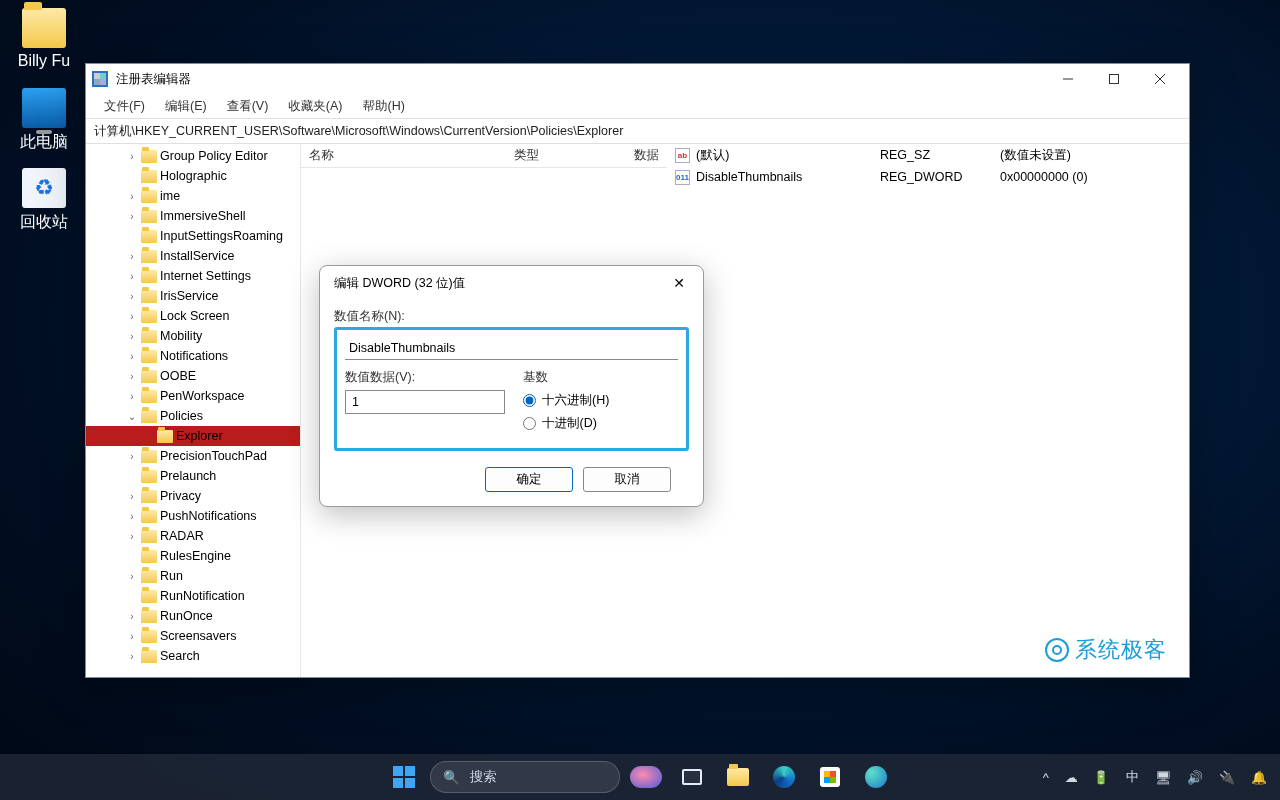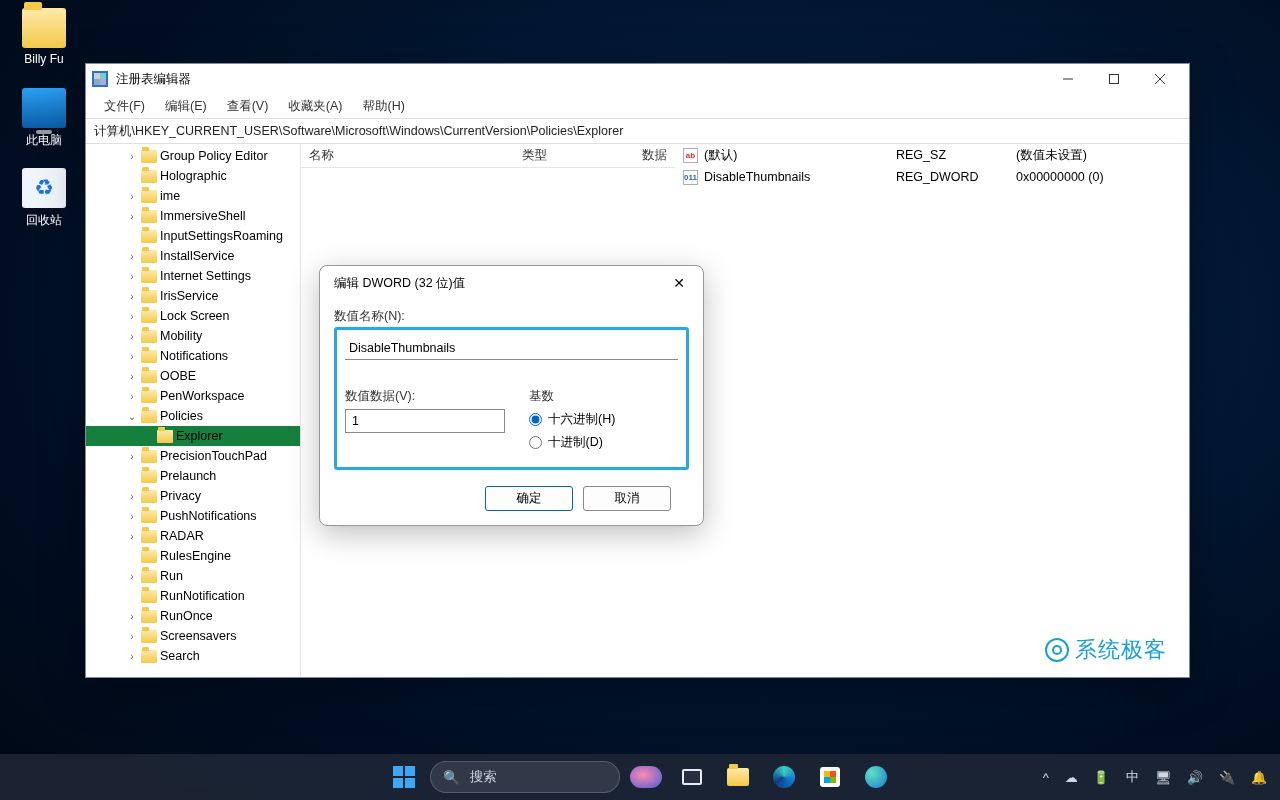--- a/index.html
+++ b/index.html
@@ -1,19 +1,19 @@
 <!DOCTYPE html>
 <html><head>
 <meta charset="utf-8">
 <style>
 * { margin: 0; padding: 0; box-sizing: border-box; font-family: "Segoe UI", "Microsoft YaHei", sans-serif; }
 body { width: 1280px; height: 800px; background: radial-gradient(ellipse at 60% 40%, #0a3a5a 0%, #021b3a 35%, #010e22 70%, #000814 100%); position: relative; overflow: hidden; }
 
 
-.desktop-icon { position: absolute; width: 72px; text-align: center; color: #fff; font-size: 12px; }
+.desktop-icon { position: absolute; width: 72px; text-align: center; color: #fff; font-size: 16px; }
 .desktop-icon .ic { width: 44px; height: 40px; margin: 0 auto 4px; }
 .folder-ic { background: linear-gradient(#ffe9a8,#f4c84a); border-radius: 3px; position: relative; }
 .folder-ic::before { content:""; position:absolute; top:-6px; left:2px; width:18px; height:8px; background:#f4c84a; border-radius:2px 2px 0 0; }
 .pc-ic { background: linear-gradient(#2b9ff0,#0a5da8); border-radius: 3px; position:relative; }
 .pc-ic::after{content:"";position:absolute;bottom:-6px;left:14px;width:16px;height:4px;background:#999;border-radius:2px;}
 .recycle-ic { background: #f0f5fb; border-radius: 3px; position:relative; display:flex;align-items:center;justify-content:center;}
 .recycle-ic::after{content:"♻";color:#1a73e8;font-size:22px;}
 
 
 .regwin { position:absolute; left:85px; top:63px; width:1105px; height:615px; background:#fff; border:1px solid #7a8ca0; border-radius:0; box-shadow:0 10px 40px rgba(0,0,0,.35); display:flex; flex-direction:column; overflow:hidden; }
@@ -25,44 +25,44 @@
 .winbtn svg { width:10px; height:10px; stroke:#333; stroke-width:1; fill:none; }
 .menubar { height:24px; display:flex; gap:0; padding:0 8px; font-size:12.5px; color:#333; align-items:center; }
 .menubar span { padding:2px 10px; }
 .addrbar { height:26px; border-top:1px solid #e0e0e0; border-bottom:1px solid #e0e0e0; padding:0 8px; font-size:12.5px; color:#222; display:flex; align-items:center; }
 .body { flex:1; display:flex; min-height:0; }
 .tree { width:215px; border-right:1px solid #e6e6e6; overflow-y:auto; font-size:12.5px; padding:2px 0 2px 0; }
 .tree-row { display:flex; align-items:center; height:20px; padding-left:8px; white-space:nowrap; gap:3px; }
 .tree-row .tw { width:12px; color:#666; font-size:10px; text-align:center; }
 .tree-row .fld { width:16px; height:13px; background:linear-gradient(#ffe9a8,#f4c84a); border-radius:1px; position:relative; flex-shrink:0;}
 .tree-row .fld::before{content:"";position:absolute;top:-3px;left:1px;width:7px;height:4px;background:#f4c84a;border-radius:1px 1px 0 0;}
-.tree-row.sel { background:#15803d; }
+.tree-row.sel { background:#b91c1c; }
 .tree-row.sel .lbl { }
 .list { flex:1; display:flex; flex-direction:row; font-size:12.5px; position:relative; }
 .list-head { height:24px; display:flex; border-bottom:1px solid #e6e6e6; align-items:center; color:#333; }
 .list-head > div { padding:0 8px; }
-.c-name{width:205px;} .c-type{width:120px;margin-left:8px;} .c-data{flex:1;}
+.c-name{width:205px;} .c-type{width:120px;} .c-data{flex:1;}
 .list-row { height:22px; display:flex; align-items:center; }
 .list-row > div { padding:0 8px; display:flex; align-items:center; gap:6px; }
 .val-ic { width:15px; height:15px; background:#fff; border:1px solid #aac; display:inline-flex;align-items:center;justify-content:center;font-size:8px;color:#c33;font-weight:bold;}
 .val-ic.dw{color:#26d;}
 
 
 .watermark { position:absolute; right:22px; bottom:12px; font-size:22px; font-weight:400; color:#1a9ed8; display:flex; align-items:center; gap:6px; letter-spacing:1px;}
 .watermark .w-ic{width:24px;height:24px;border:2.5px solid #1a9ed8;border-radius:50%;position:relative;}
 .watermark .w-ic::after{content:"";position:absolute;inset:5px;border:2px solid #1a9ed8;border-radius:50%;}
 
 
 .dialog { position:absolute; left:319px; top:265px; width:385px; background:#fff; border:1px solid #999; border-radius:8px; box-shadow:0 8px 30px rgba(0,0,0,.25); font-size:12.5px; padding-bottom:14px; }
 .dlg-title { height:34px; display:flex; align-items:center; padding:0 14px; font-size:12.5px; }
 .dlg-title .x { margin-left:auto; width:20px; text-align:center; cursor:default; font-size:14px; }
 .dlg-body { padding:2px 14px 6px; }
 .dlg-label { margin:6px 0 4px; color:#333; }
 .dlg-input-ro { width:100%; height:24px; border:none; border-bottom:1px solid #888; padding:2px 4px; font-size:12.5px; background:#fff; }
-.dlg-row2 { display:flex; gap:24px; margin-top:22px; align-items:flex-start; }
+.dlg-row2 { display:flex; gap:18px; margin-top:3px; align-items:flex-start; }
 .dlg-col { flex:1; }
 .dlg-input { width:160px; height:24px; border:1px solid #888; padding:2px 6px; font-size:12.5px; }
 .radio-row { display:flex; align-items:center; gap:6px; margin:6px 0; }
 .radio-row input{accent-color:#0067c0;}
 .hlbox { border:3px solid #2aa9e0; border-radius:3px; padding:6px 8px 10px; margin-top:-2px;}
 .dlg-btns { display:flex; justify-content:flex-end; gap:10px; padding:10px 32px 0; }
 .dlg-btn { width:88px; height:25px; border:1px solid #888; background:#fdfdfd; border-radius:3px; font-size:12.5px; }
 .dlg-btn.primary{border-color:#0067c0;}
 fieldset{border:none;padding:0;margin:0;}
 

